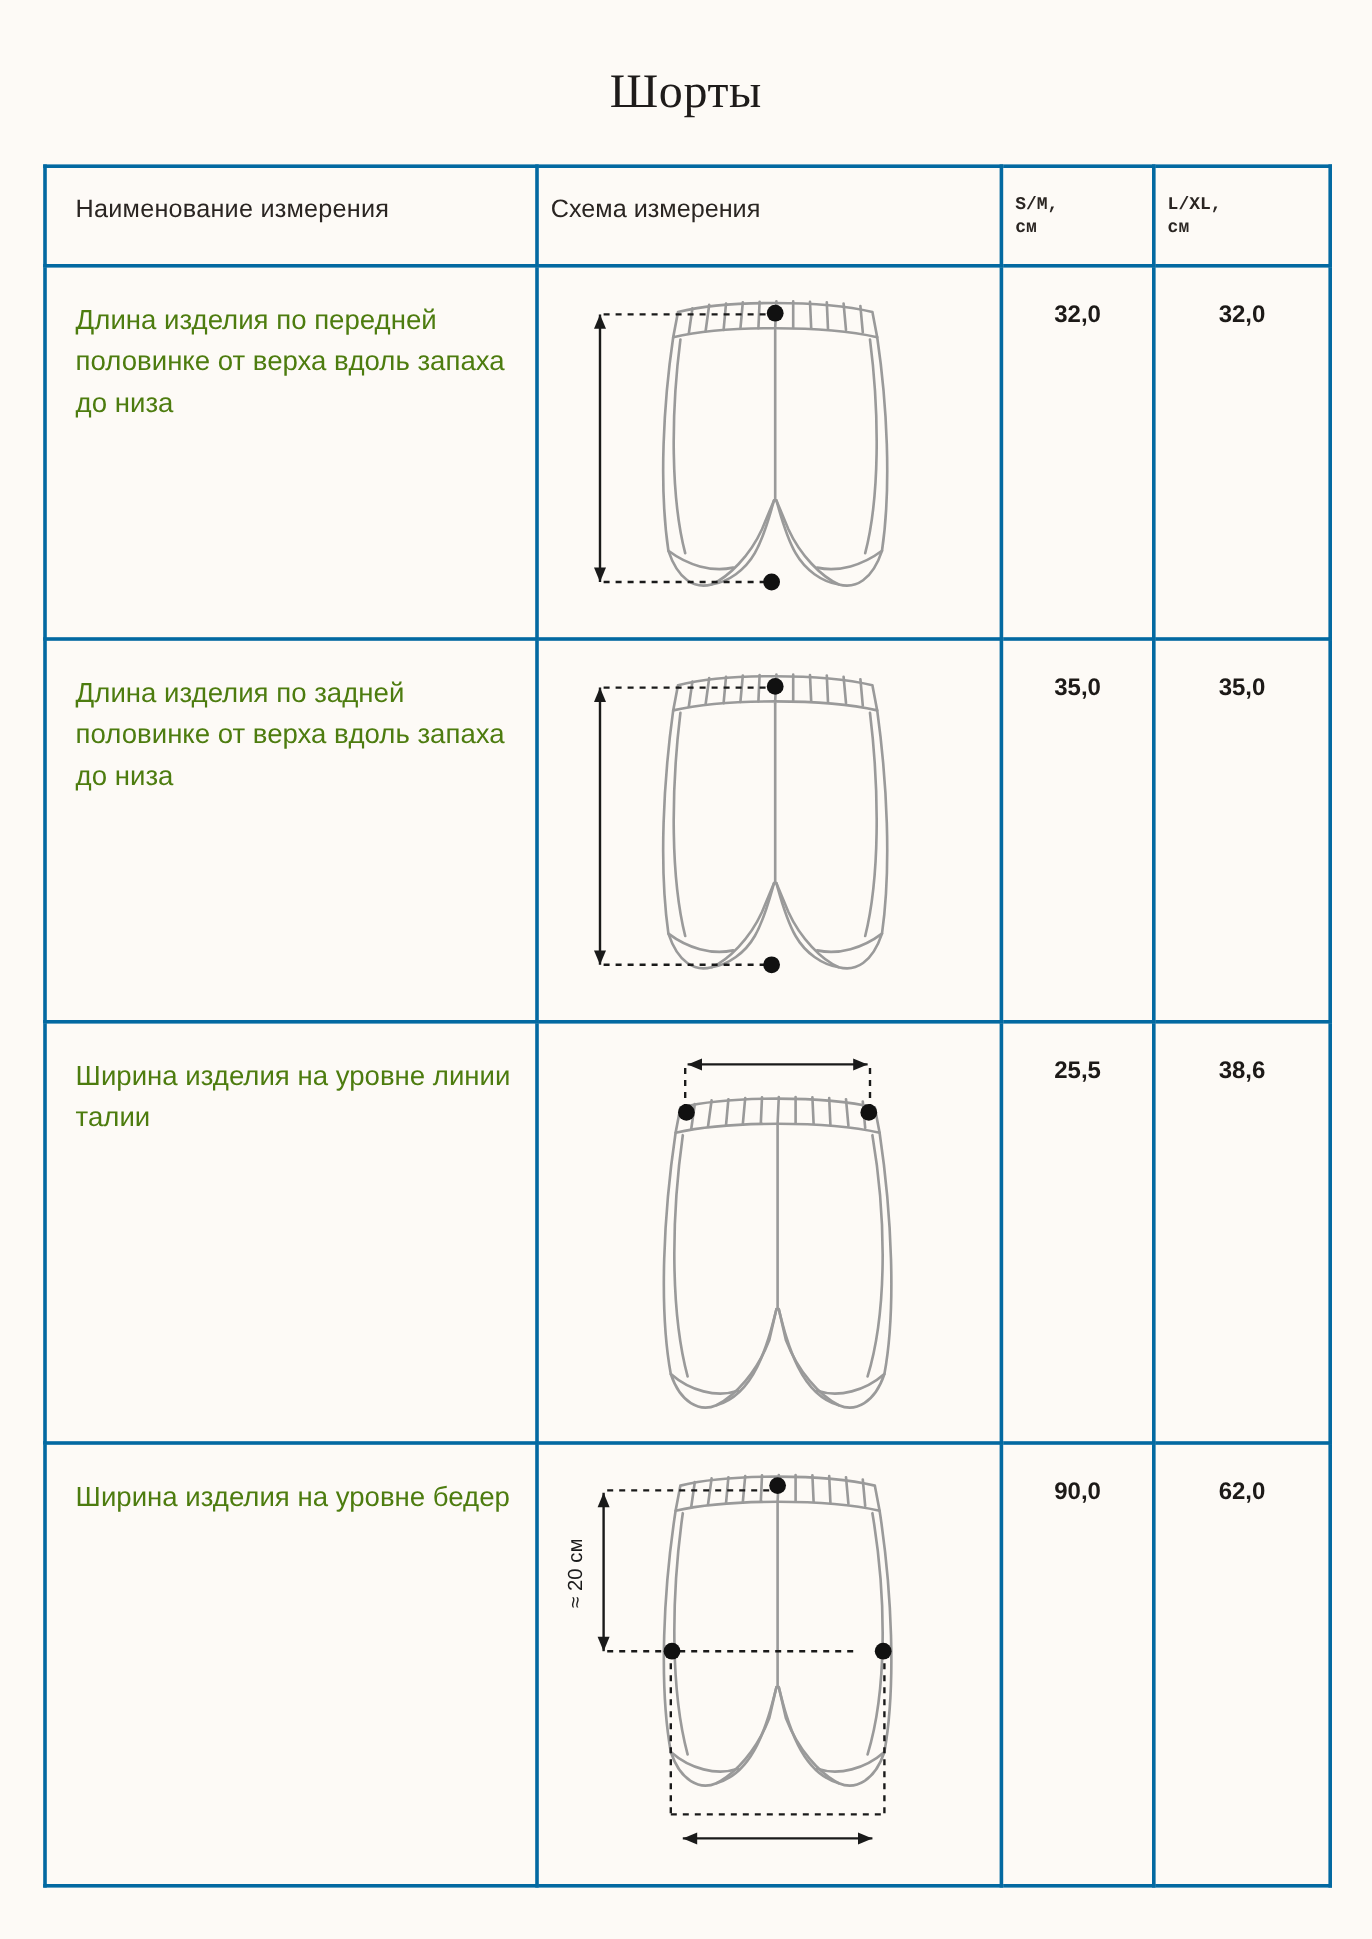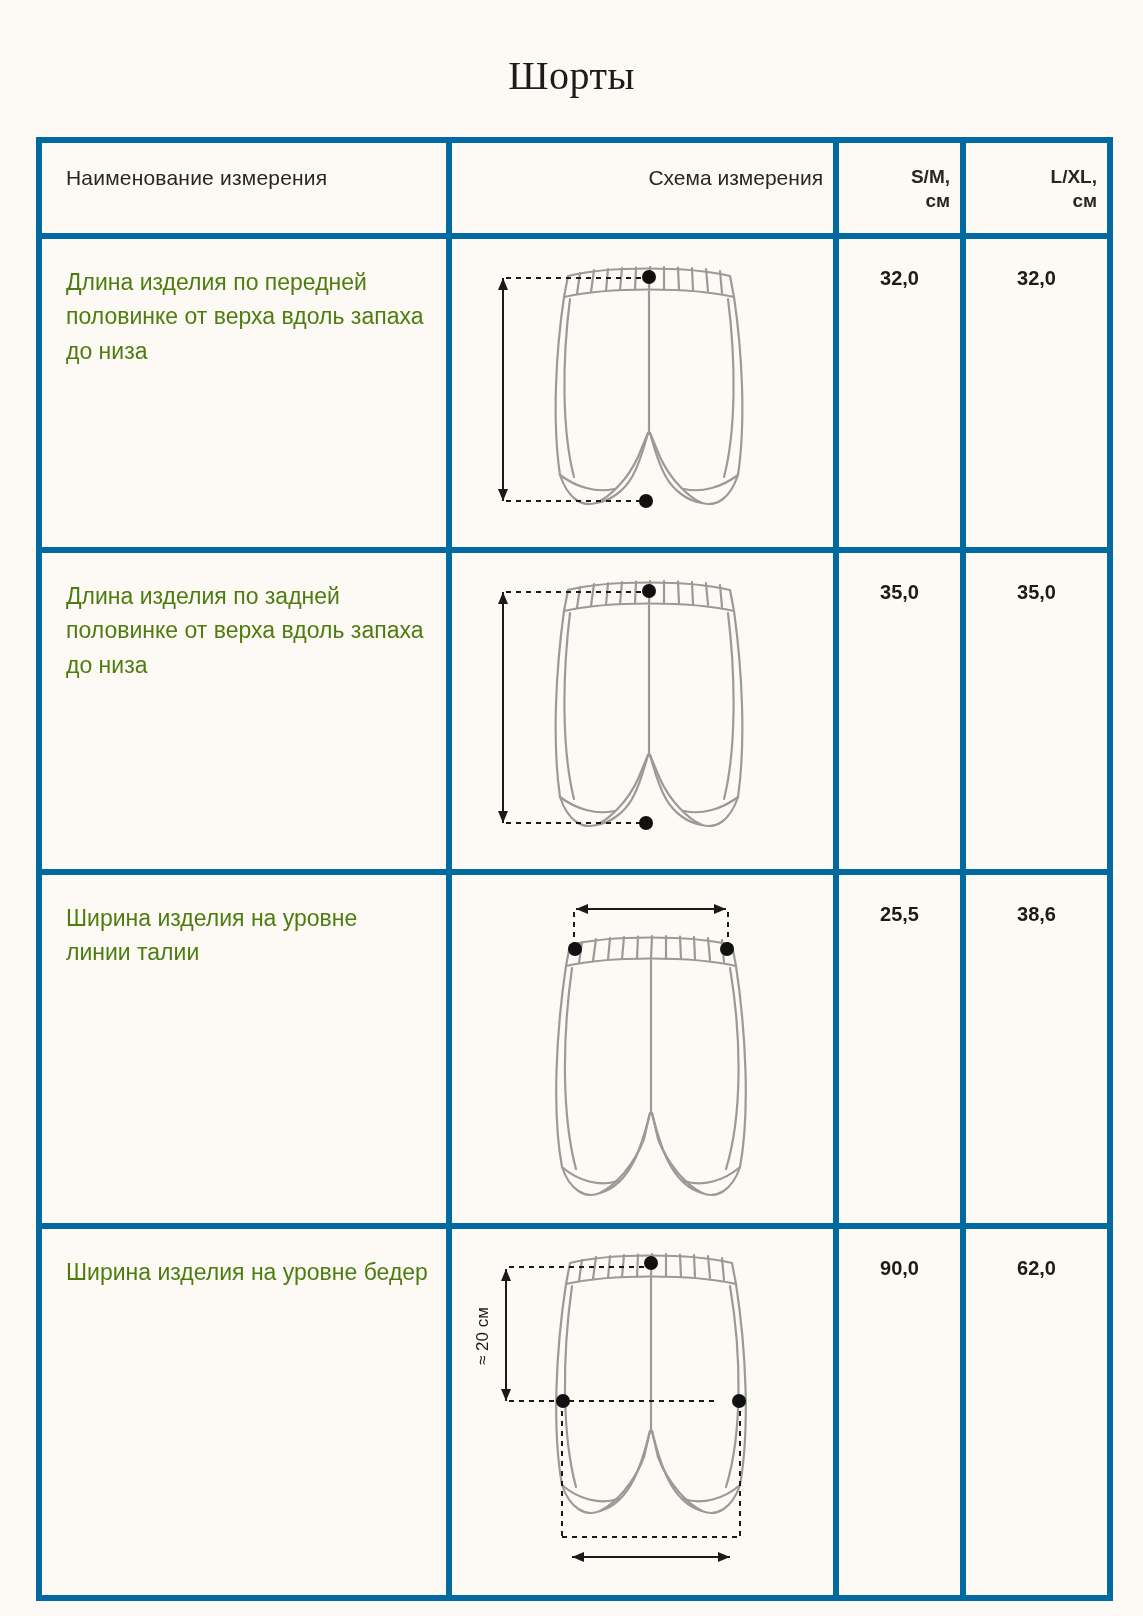--- a/index.html
+++ b/index.html
@@ -33,46 +33,47 @@
     margin: 0;
     color: #1e1b1a;
   }
   table.size-table {
     border-collapse: collapse;
     margin: 38px 36px 0 36px;
     width: 1071px;
     table-layout: fixed;
   }
   table.size-table th, table.size-table td {
-    border: 6px solid #0369a1;
+    border: 3px solid #0369a1;
     vertical-align: top;
     background: transparent;
   }
   col.c-name   { width: 410px; }
   col.c-scheme { width: 387px; }
   col.c-sm     { width: 127px; }
   col.c-lxl    { width: 147px; }
 
   thead th {
     font-weight: 400;
     font-size: 21px;
     color: #2a2522;
     padding: 22px 10px 20px 10px;
     vertical-align: middle;
-    text-align: right;
+    text-align: left;
     line-height: 1.25;
   }
   thead th.name-h {
     text-align: left;
     padding-left: 24px;
     letter-spacing: 0.2px;
   }
   thead th.size-h {
     font-weight: 700;
-    font-size: 19px;
+    font-size: 15px;
+    font-family: Liberation Mono, monospace;
   }
   td.name-cell {
     font-size: 23px;
     line-height: 1.52;
     padding: 26px 18px 26px 24px;
     color: #4d7c0f;
     font-weight: 400;
   }
   td.scheme-cell {
     padding: 12px 6px 14px 6px;

